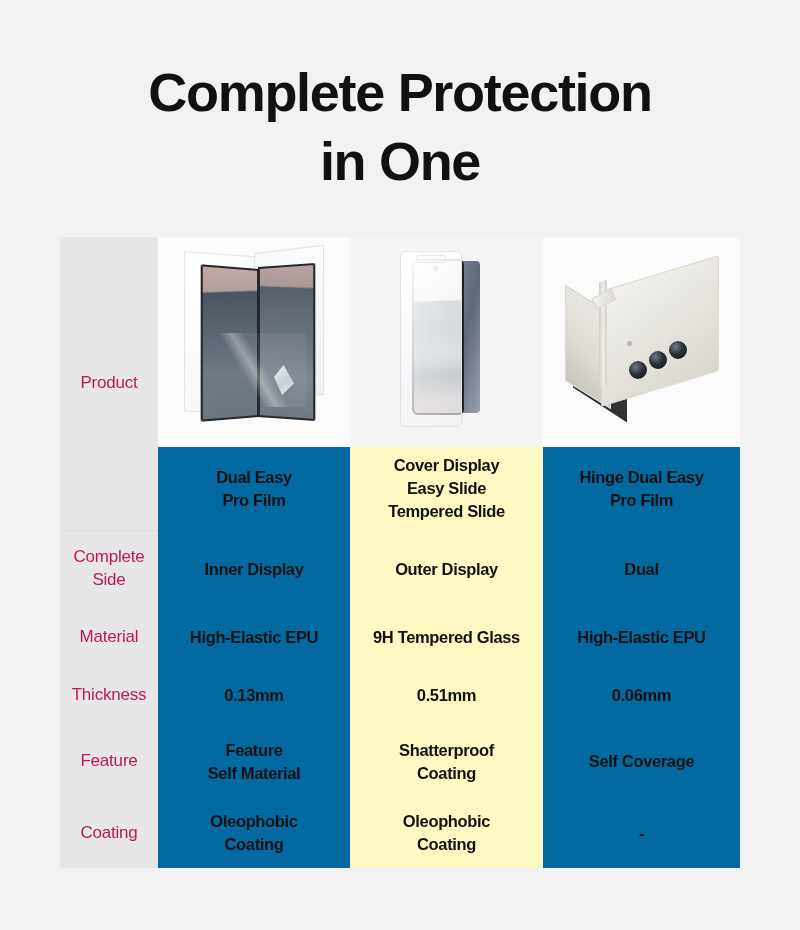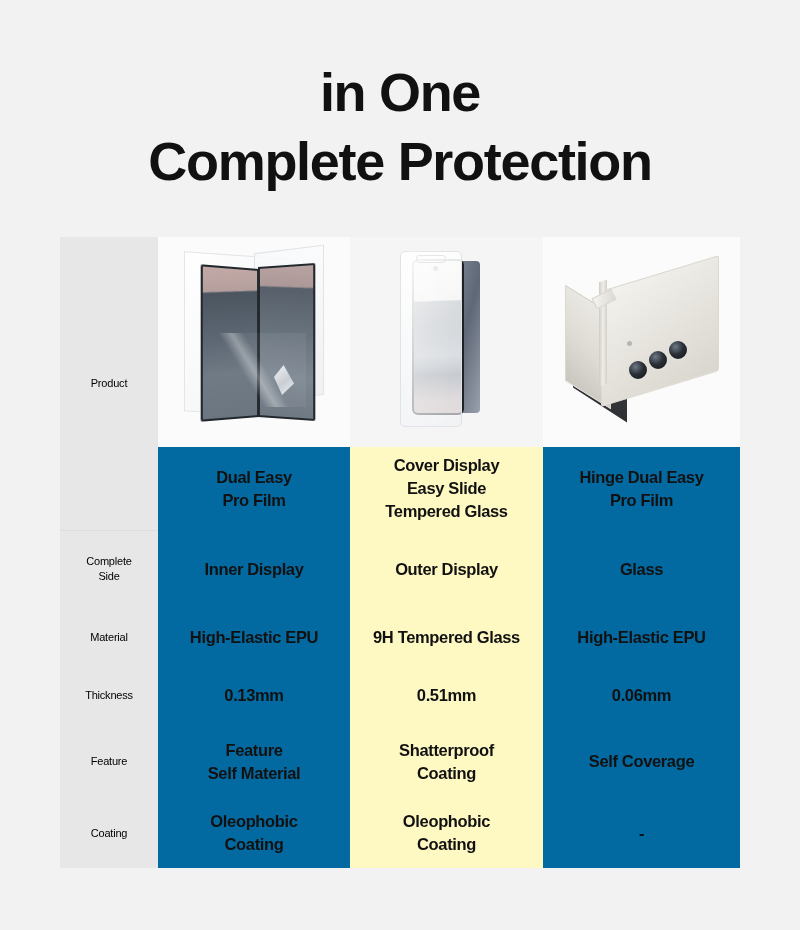--- a/index.html
+++ b/index.html
@@ -50,22 +50,22 @@
 
   .spec-table td {
     border: 0;
     vertical-align: middle;
     text-align: center;
   }
 
   
   .lbl {
     background: #e7e7e7;
-    color: #000000;
-    font-size: 11px;
+    color: #be185d;
+    font-size: 17px;
     font-weight: 400;
     line-height: 1.35;
     letter-spacing: -0.2px;
     border-bottom: 1px solid #dedede;
   }
 
   
   .val {
     background: #0369a1;
     color: #111111;
@@ -264,22 +264,22 @@
     border-radius: 50%;
     background: #b9b6af;
   }
 </style>
 </head>
 <body>
 
 <div class="page">
 
   <div class="headline">
+    <div>Complete Protection</div>
     <div>in One</div>
-    <div>Complete Protection</div>
   </div>
 
   <table class="spec-table">
     <colgroup>
       <col class="c-label">
         <col class="c-p1">
         <col class="c-p2">
         <col class="c-p3">
     </colgroup>
     <tbody>
@@ -325,36 +325,36 @@
       </tr>
 
       <tr class="namerow">
         <td class="val namecell">
           <div>Dual Easy</div>
           <div>Pro Film</div>
         </td>
         <td class="val mid namecell">
           <div>Cover Display</div>
           <div>Easy Slide</div>
-          <div>Tempered Glass</div>
+          <div>Tempered Slide</div>
         </td>
         <td class="val namecell">
           <div>Hinge Dual Easy</div>
           <div>Pro Film</div>
         </td>
       </tr>
 
       <tr class="adhesive-row">
         <td class="lbl">
           <div>Complete</div>
           <div>Side</div>
         </td>
         <td class="val">Inner Display</td>
         <td class="val mid">Outer Display</td>
-        <td class="val">Glass</td>
+        <td class="val">Dual</td>
       </tr>
 
       <tr class="material-row">
         <td class="lbl">Material</td>
         <td class="val">High-Elastic EPU</td>
         <td class="val mid">9H Tempered Glass</td>
         <td class="val">High-Elastic EPU</td>
       </tr>
 
       <tr class="thickness-row">

